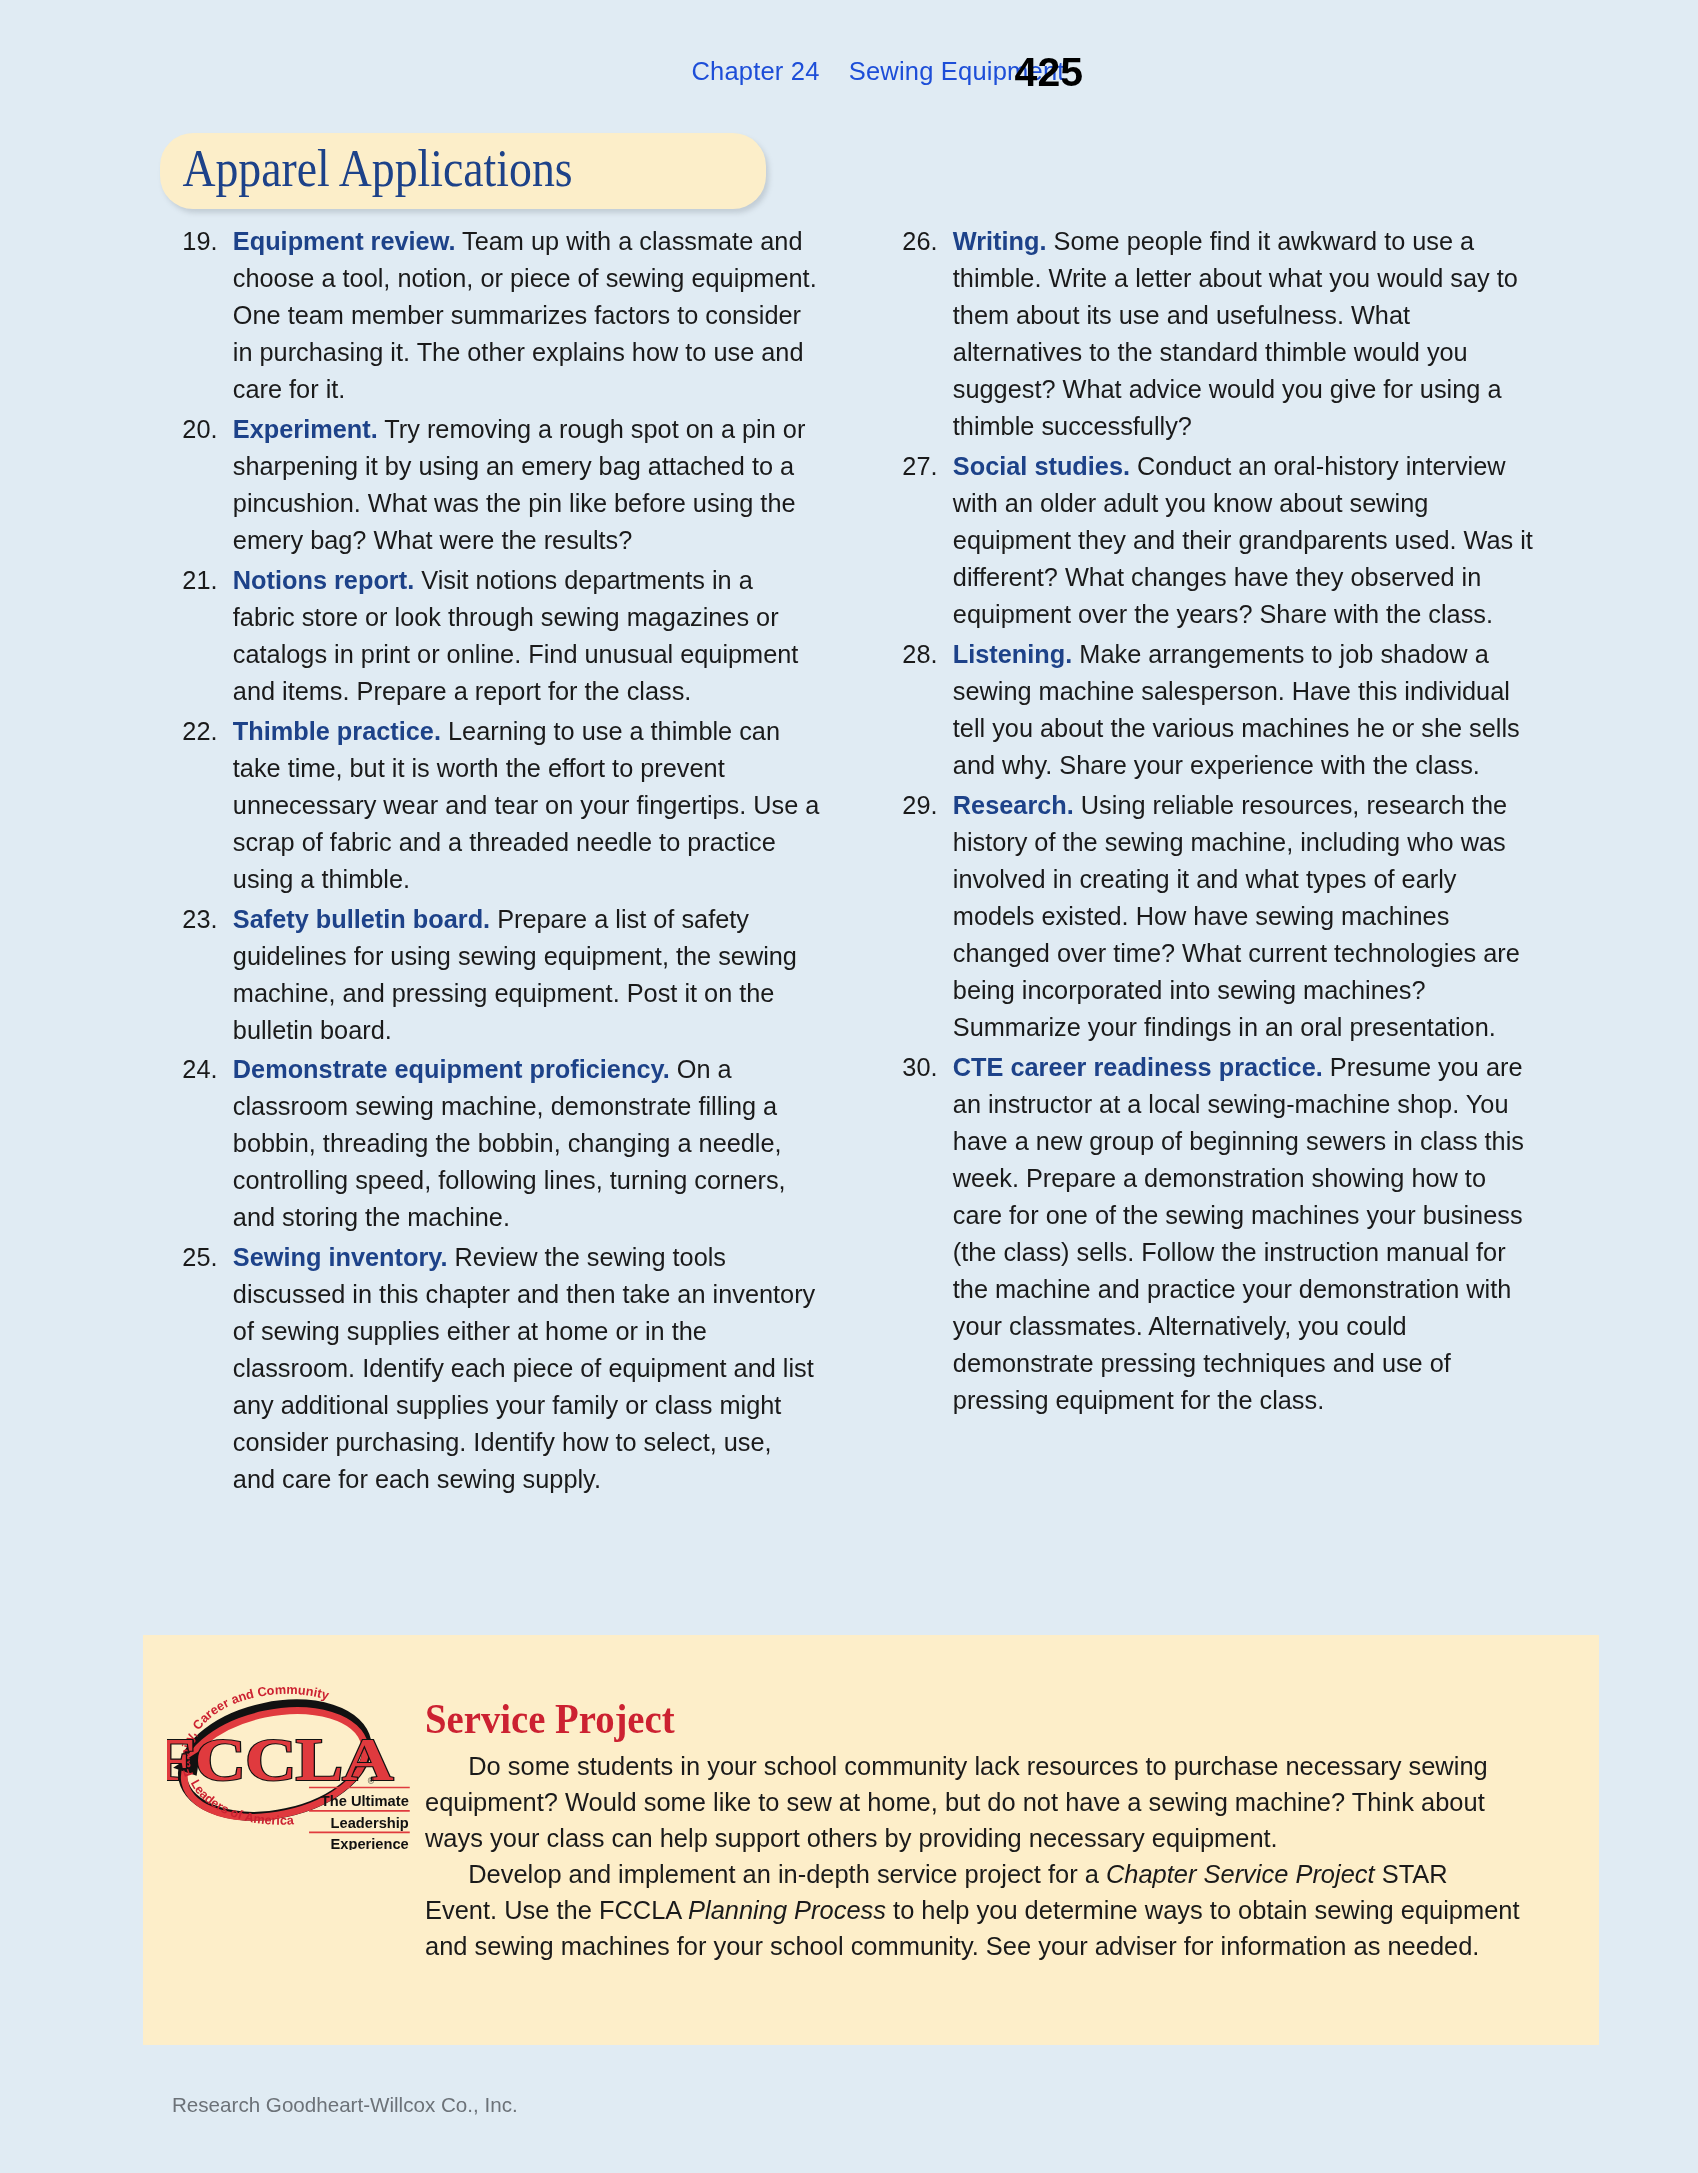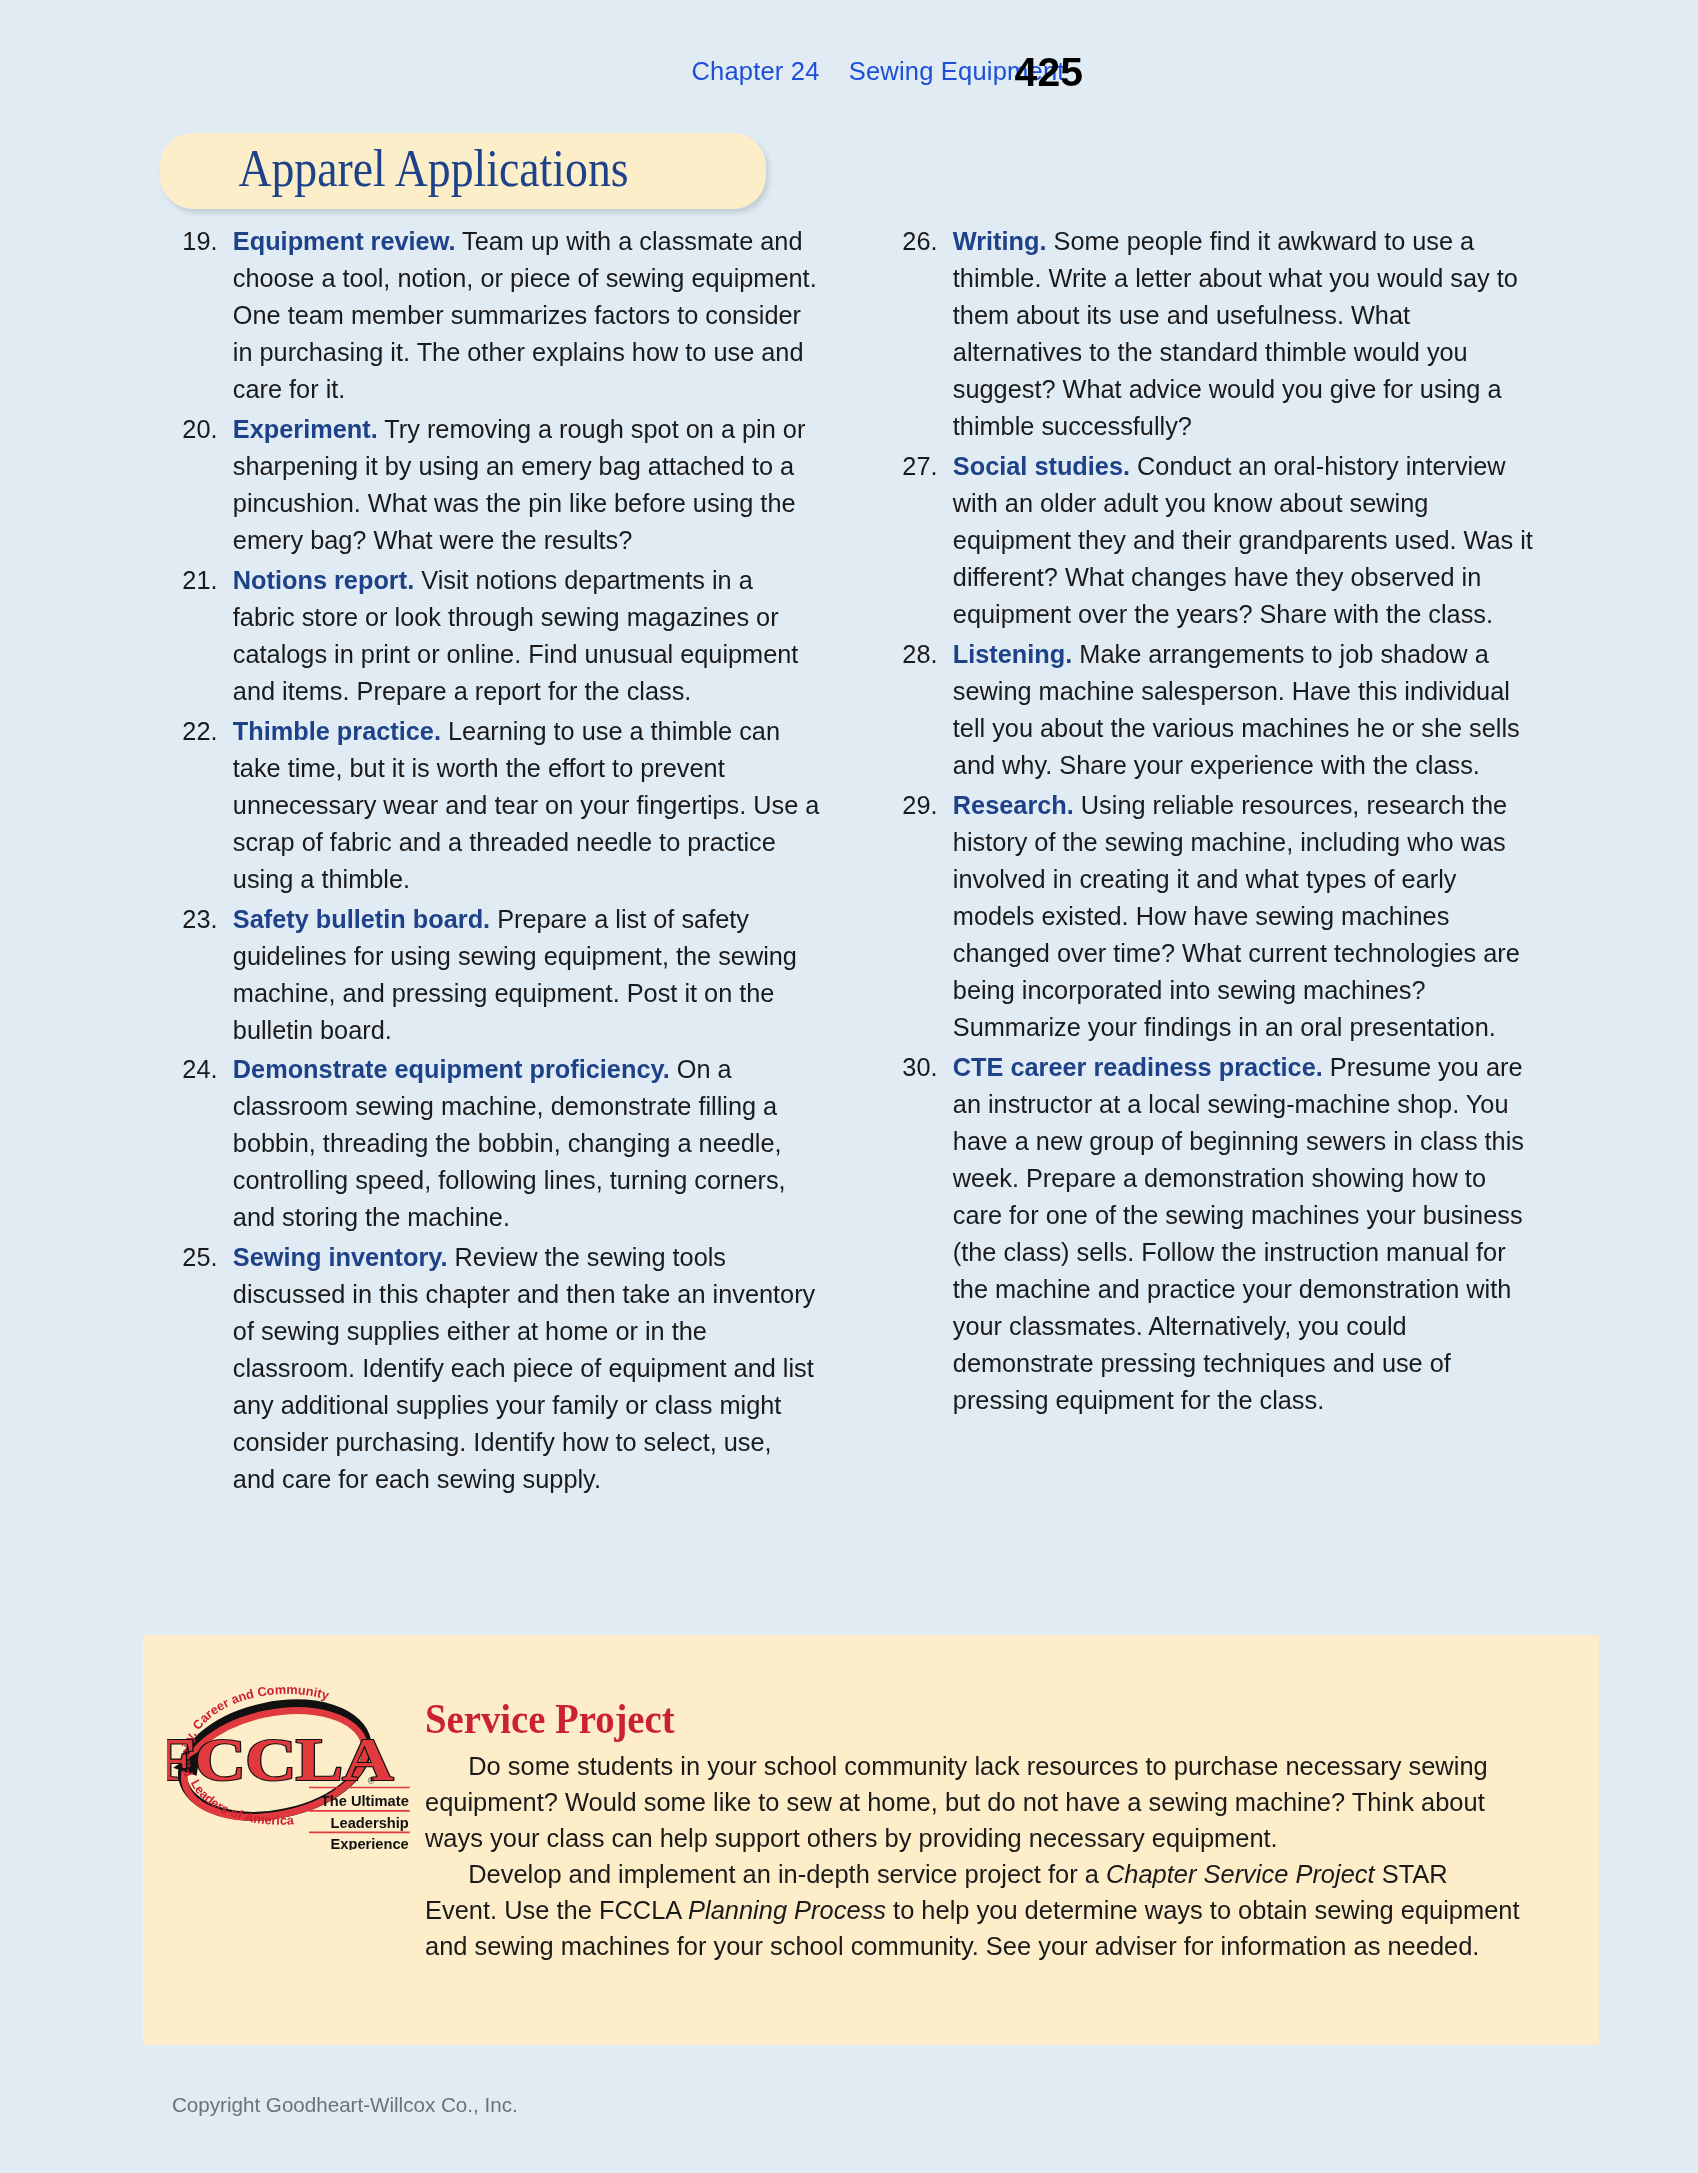--- a/index.html
+++ b/index.html
@@ -65,21 +65,20 @@
     transform: scaleX(0.88);
     transform-origin: left center;
     white-space: nowrap;
     font-weight: normal;
   }
   #pill-apparel {
     left: 160px;
     top: 133px;
     width: 606px;
     height: 76px;
-    justify-content: center;
   }
   #pill-core {
     left: 884px;
     top: 133px;
     width: 588px;
     height: 76px;
   }
 
   
   .col {
@@ -240,16 +239,16 @@
       </svg>
     </div>
 
     <div id="service-body">
       <h2 id="service-title">Service Project</h2>
       <p class="sp-para">Do some students in your school community lack resources to purchase necessary sewing equipment? Would some like to sew at home, but do not have a sewing machine? Think about ways your class can help support others by providing necessary equipment.</p>
       <p class="sp-para" id="sp-para-2"><span>Develop and implement an in-depth service project for a </span><em>Chapter Service Project</em><span> STAR Event. Use the FCCLA </span><em>Planning Process</em><span> to help you determine ways to obtain sewing equipment and sewing machines for your school community. See your adviser for information as needed.</span></p>
     </div>
   </div>
 
-  <div id="footer-copyright">Copyright Goodheart-Willcox Co., Inc.</div>
+  <div id="footer-copyright">Research Goodheart-Willcox Co., Inc.</div>
 
 </div>
 
 
 </body></html>

